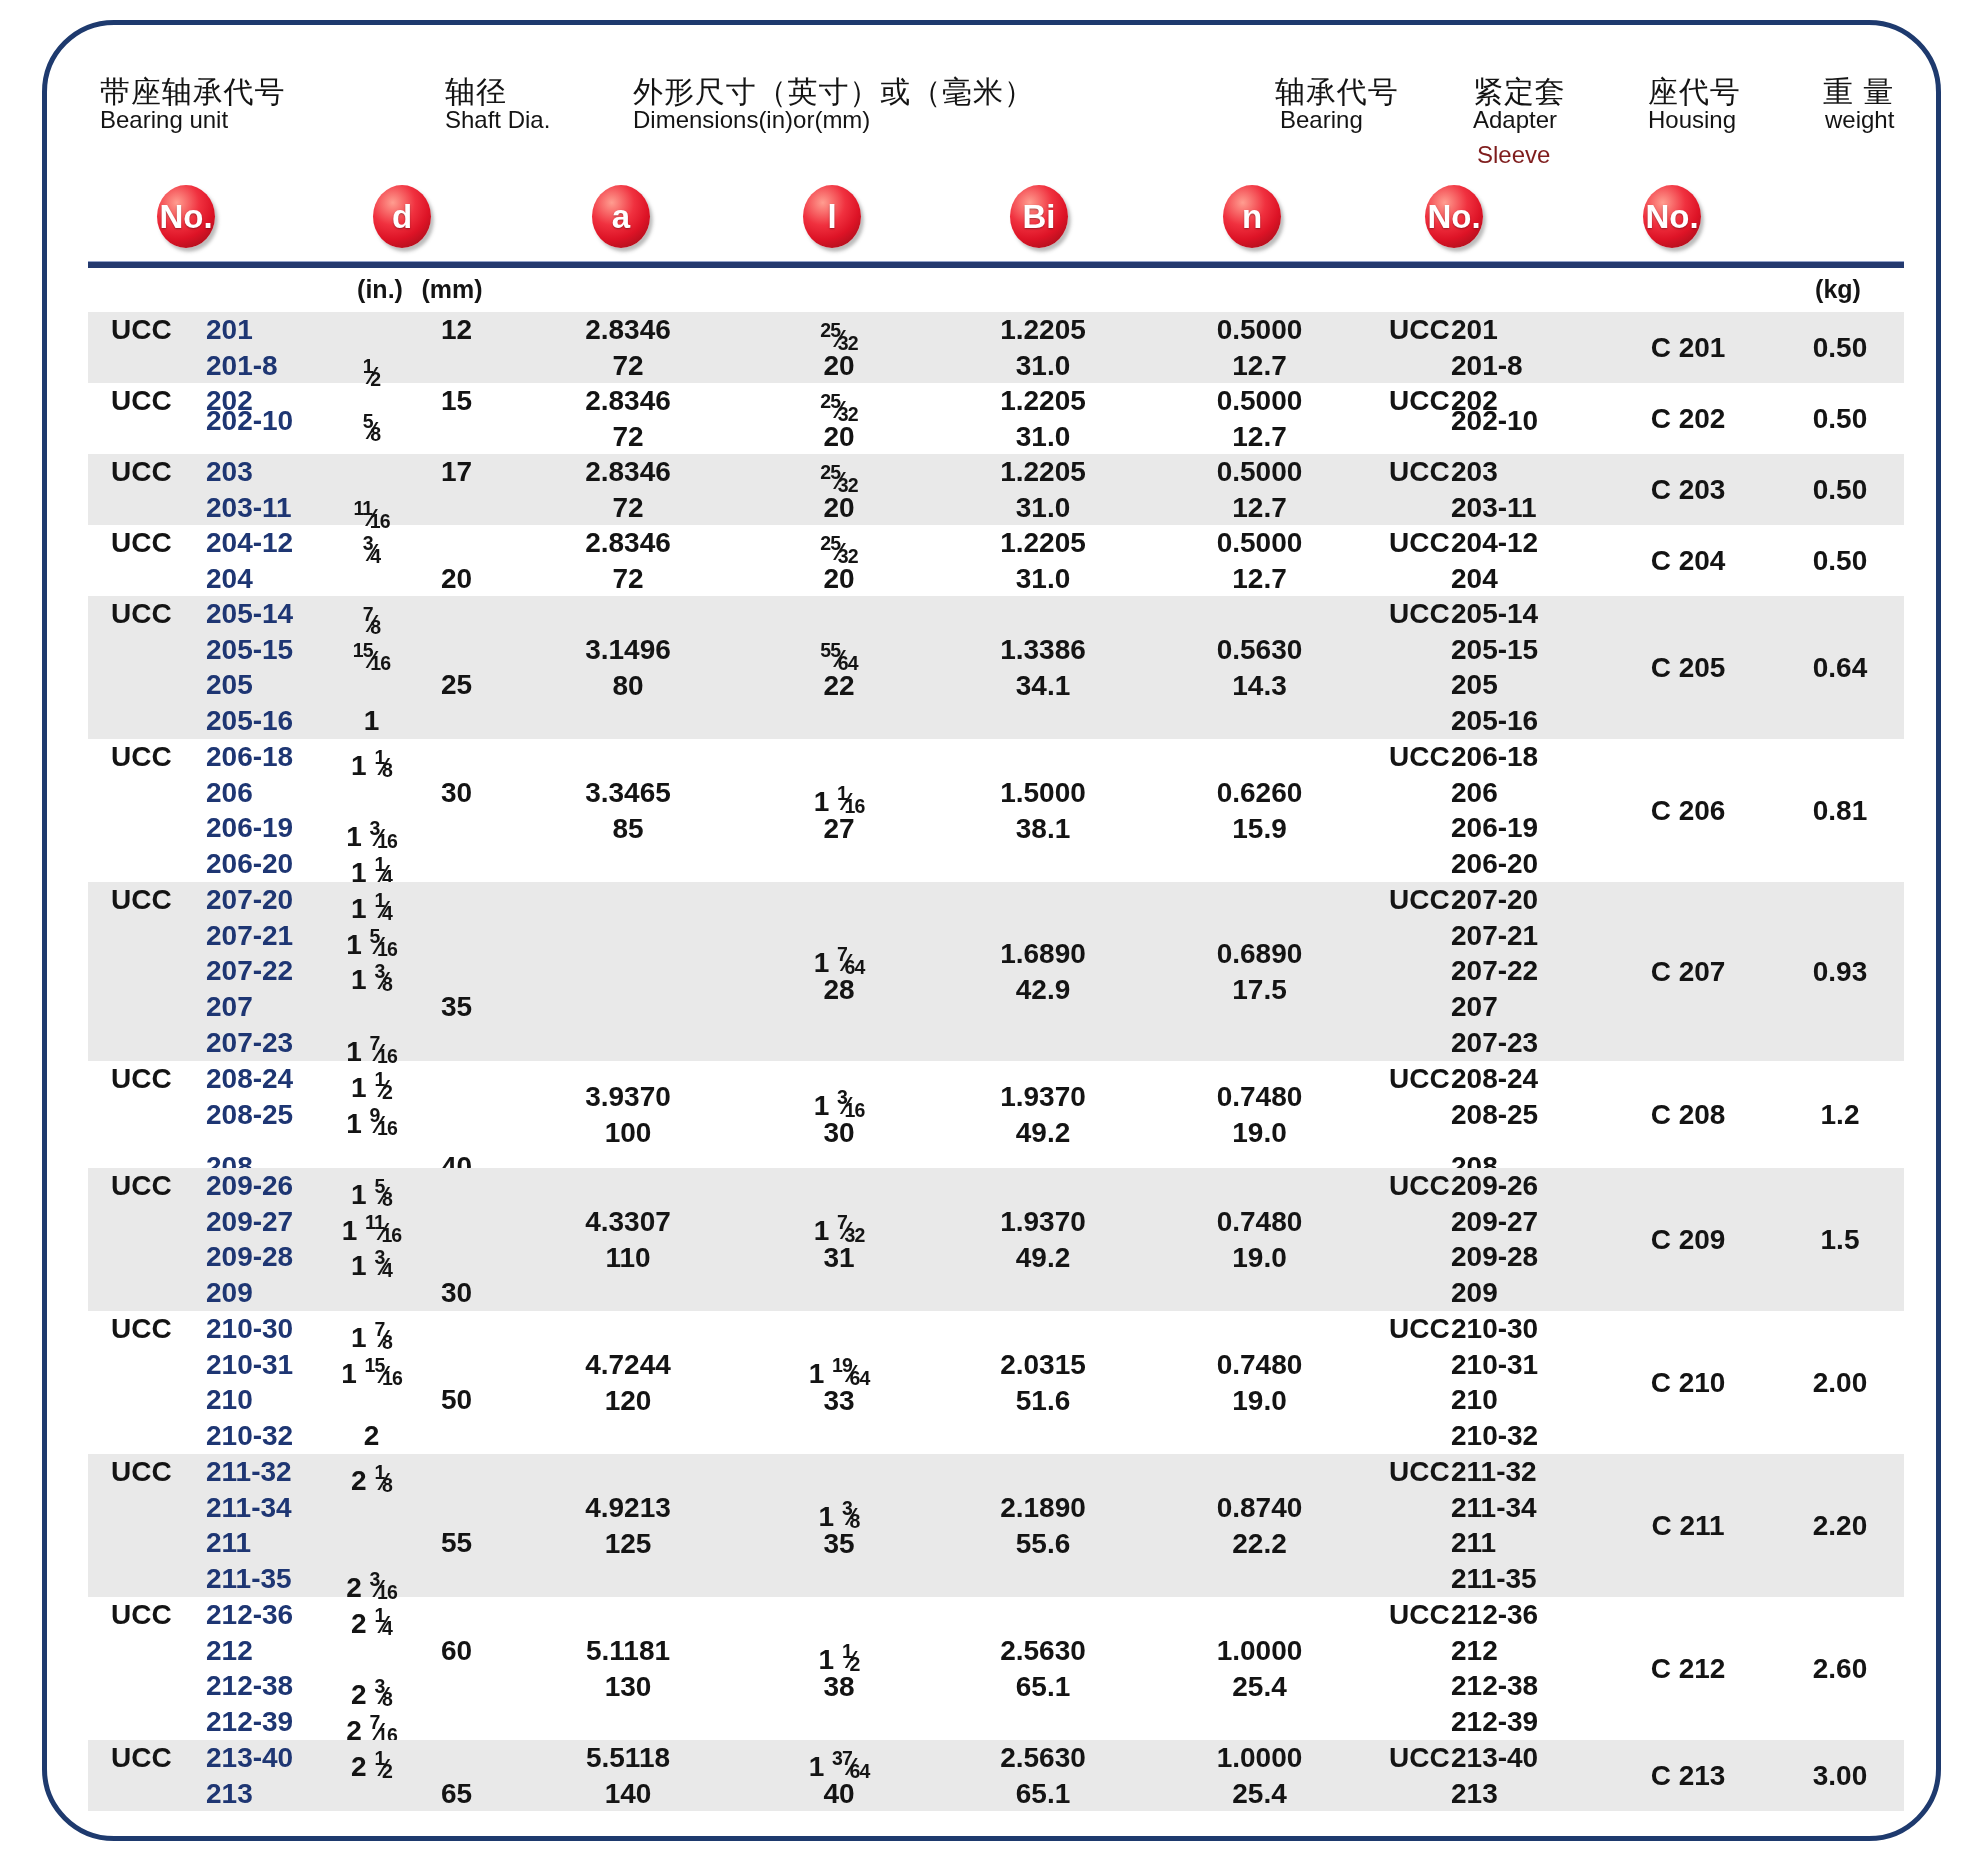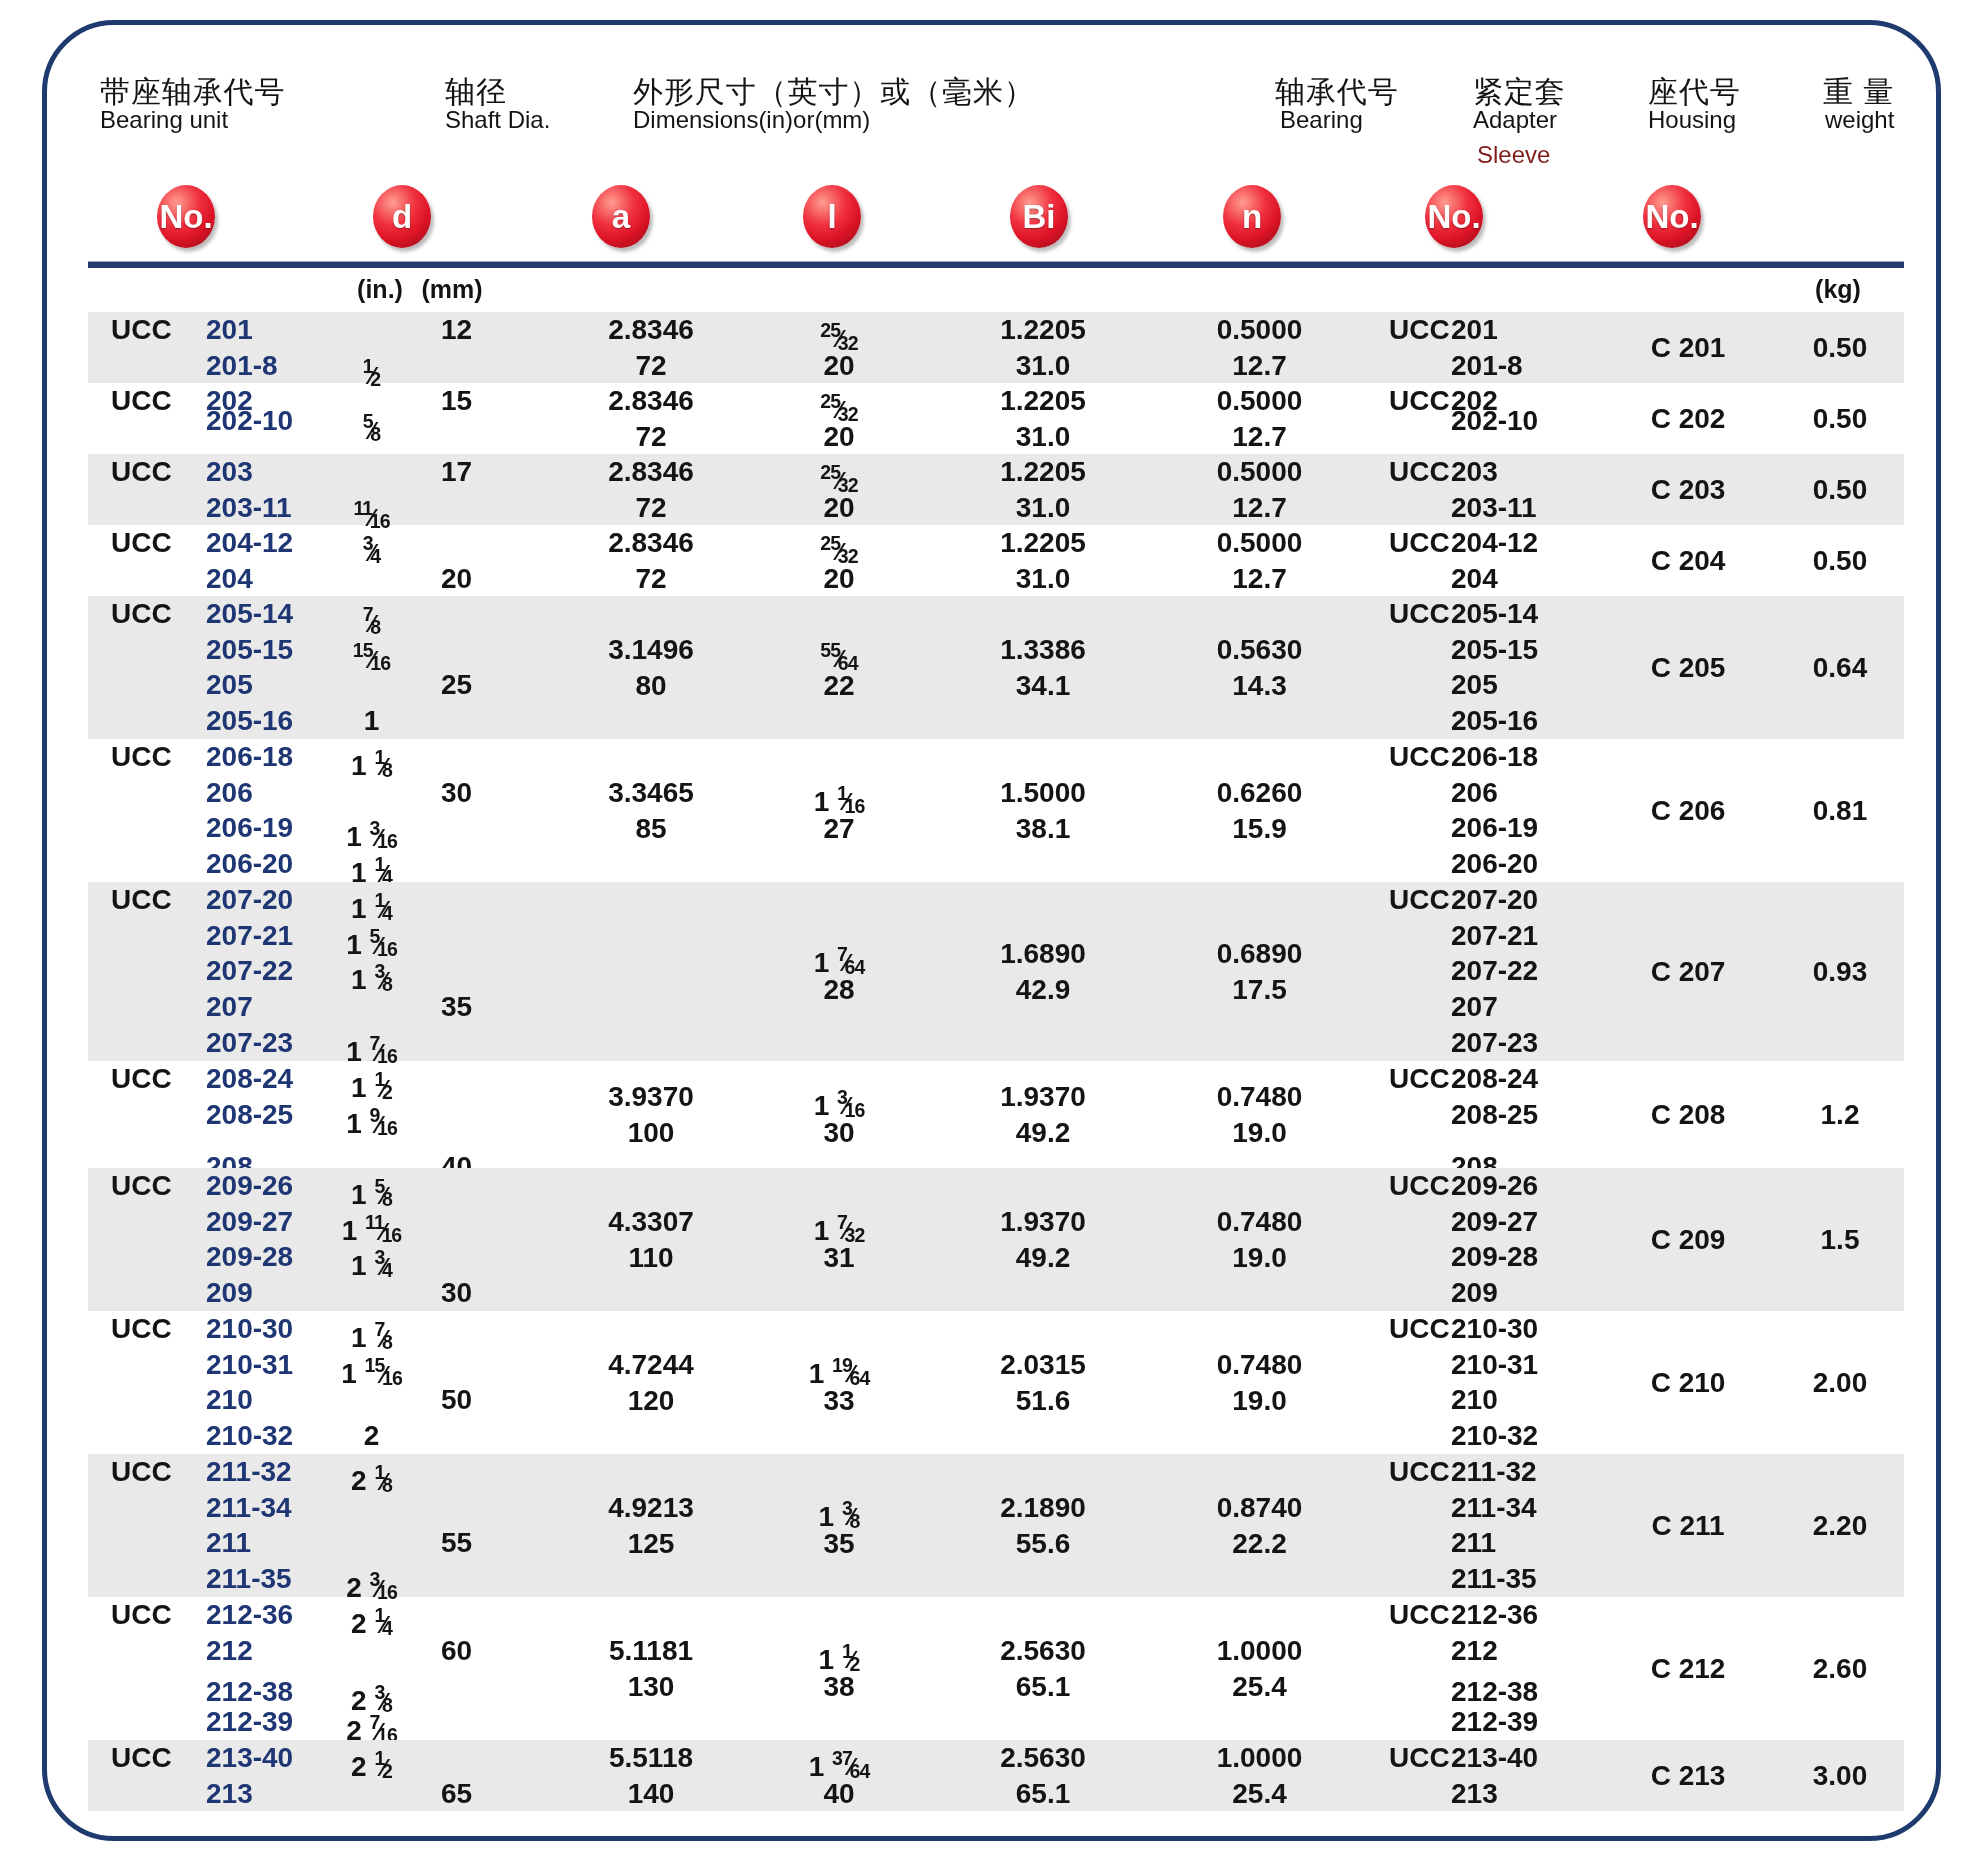--- a/index.html
+++ b/index.html
@@ -43,21 +43,21 @@
   .c-ucc{left:0;width:107px;padding-left:23px;text-align:left;}
   .c-no{left:107px;width:130px;padding-left:11px;text-align:left;color:#1e3673;}
   .c-in{left:237px;width:93px;text-align:center;}
   .c-mm{left:329px;width:79px;text-align:center;}
   .c-slv{left:1261px;width:250px;text-align:left;padding-left:102px;}
   .c-slv.first{padding-left:40px;}
   .slv-pre{display:inline-block;width:62px;font-weight:bold;}
   
   .pair{position:absolute;top:50%;transform:translateY(-50%);text-align:center;font-size:28px;font-weight:bold;color:#141414;}
   .pair div{height:36px;line-height:36px;white-space:nowrap;}
-  .p-a{left:431px;width:264px;text-align:center;}
+  .p-a{left:408px;width:264px;text-align:center;}
   .p-l{left:672px;width:158px;}
   .p-bi{left:830px;width:250px;}
   .p-n{left:1081px;width:181px;}
   .p-hsg{left:1512px;width:176px;}
   .p-wt{left:1688px;width:128px;}
   
   .fr{display:inline-block;letter-spacing:-0.9px;}
   .fr sup{font-size:19.5px;vertical-align:0.55em;}
   .fr .sl{font-size:24px;margin:0 -2.8px;}
   .fr sub{font-size:19.5px;vertical-align:-0.1em;}
@@ -563,21 +563,21 @@
           <span class="cell c-ucc">UCC</span>
           <span class="cell c-no">212-36</span>
           <span class="cell c-in">2 <span class="fr"><sup>1</sup><span class="sl">⁄</span><sub>4</sub></span></span>
           <span class="cell c-slv first"><span class="slv-pre">UCC</span>212-36</span>
         </div>
         <div class="row-line" style="top: 36px;">
           <span class="cell c-no">212</span>
           <span class="cell c-mm">60</span>
           <span class="cell c-slv">212</span>
         </div>
-        <div class="row-line" style="top: 71px; margin-top: 6px;">
+        <div class="row-line" style="top: 71px;">
           <span class="cell c-no">212-38</span>
           <span class="cell c-in">2 <span class="fr"><sup>3</sup><span class="sl">⁄</span><sub>8</sub></span></span>
           <span class="cell c-slv">212-38</span>
         </div>
         <div class="row-line" style="top: 107px;">
           <span class="cell c-no">212-39</span>
           <span class="cell c-in">2 <span class="fr"><sup>7</sup><span class="sl">⁄</span><sub>16</sub></span></span>
           <span class="cell c-slv">212-39</span>
         </div>
         <div class="pair p-a">

